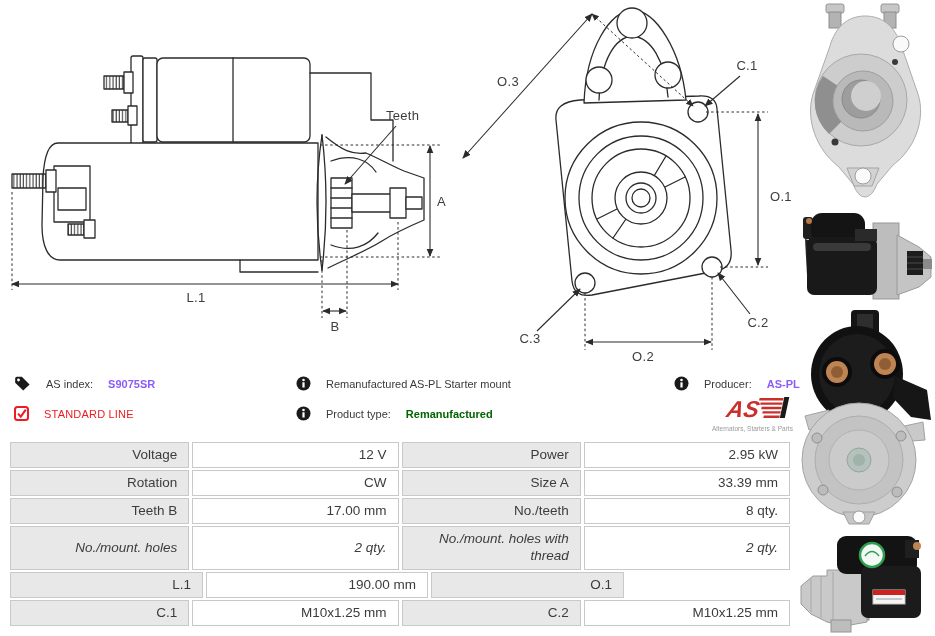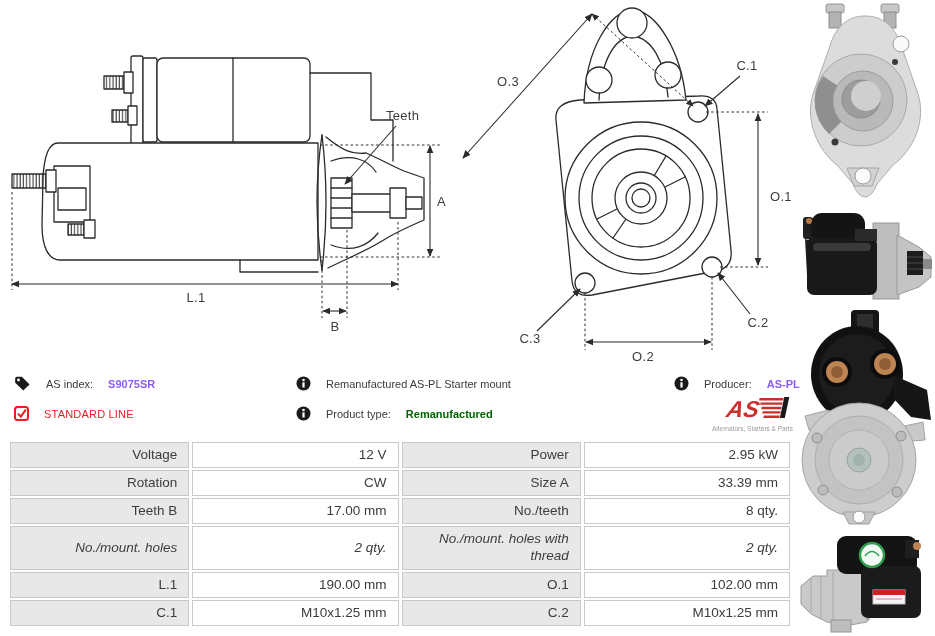--- a/index.html
+++ b/index.html
@@ -333,21 +333,20 @@
     <div class="srow tall">
       <div class="tc lab">No./mount. holes</div>
       <div class="tc val">2 qty.</div>
       <div class="tc lab">No./mount. holes with thread</div>
       <div class="tc val">2 qty.</div>
     </div>
     <div class="srow">
       <div class="tc lab">L.1</div>
       <div class="tc val">190.00 mm</div>
       <div class="tc lab">O.1</div>
-      <div class="tc val">102.00 mm</div>
     </div>
     <div class="srow">
       <div class="tc lab">C.1</div>
       <div class="tc val">M10x1.25 mm</div>
       <div class="tc lab">C.2</div>
       <div class="tc val">M10x1.25 mm</div>
     </div>
   </div>
 
 </div>

